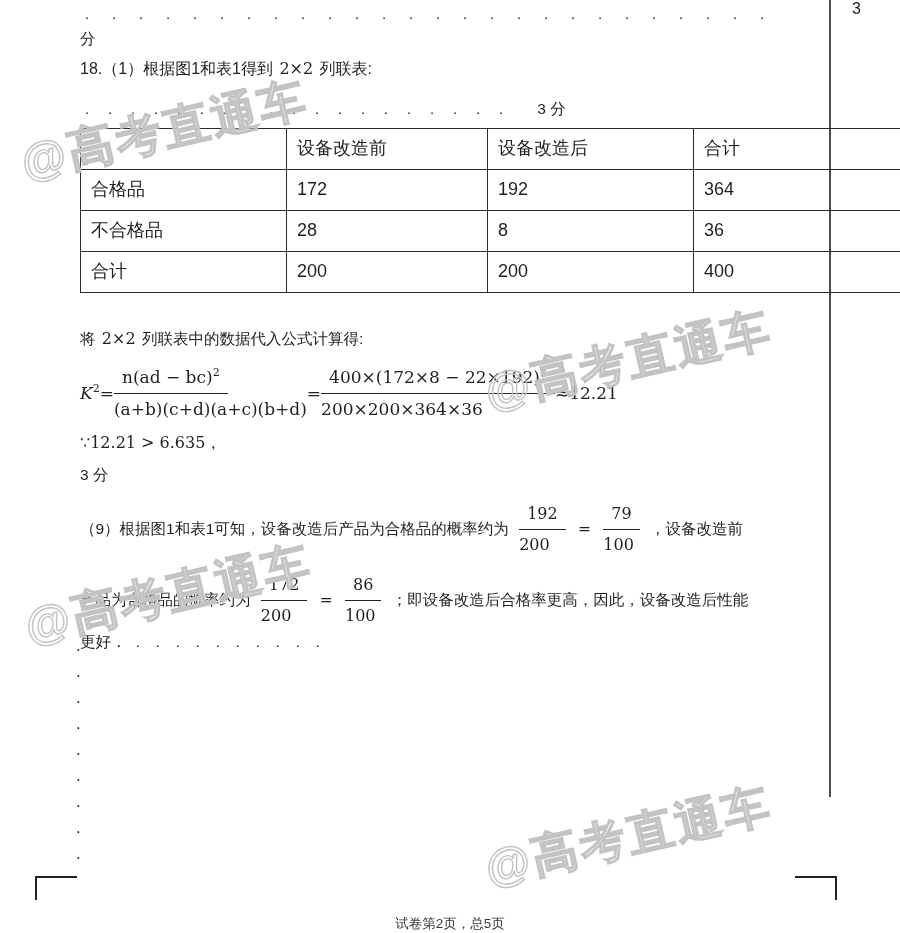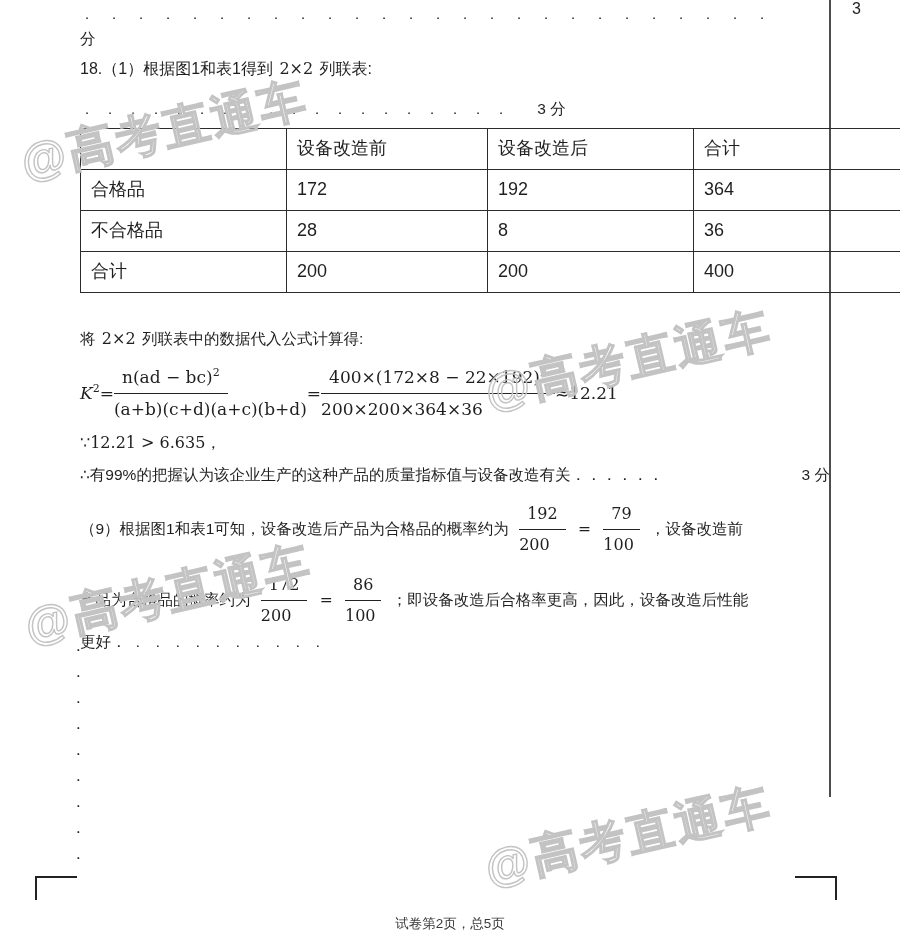--- a/index.html
+++ b/index.html
@@ -134,21 +134,20 @@
       <span class="frac">
         <span class="num"><span>400×(172×8 − 22×192)</span><sup>2</sup></span>
         <span class="den">200×200×364×36</span>
       </span>
       <span class="op">≈12.21</span>
     </div>
 
     <div class="because">∵12.21 &gt; 6.635，</div>
 
     <div class="therefore">
-      <span>∴有99%的把握认为该企业生产的这种产品的质量指标值与设备改造有关．．．．．．</span>
       <span>3 分</span>
     </div>
 
     <div class="p2line">
       <span>（9）根据图1和表1可知，设备改造后产品为合格品的概率约为</span>
       <span class="frac">
         <span class="num">192</span>
         <span class="den">200</span>
       </span>
       <span class="op">=</span>

